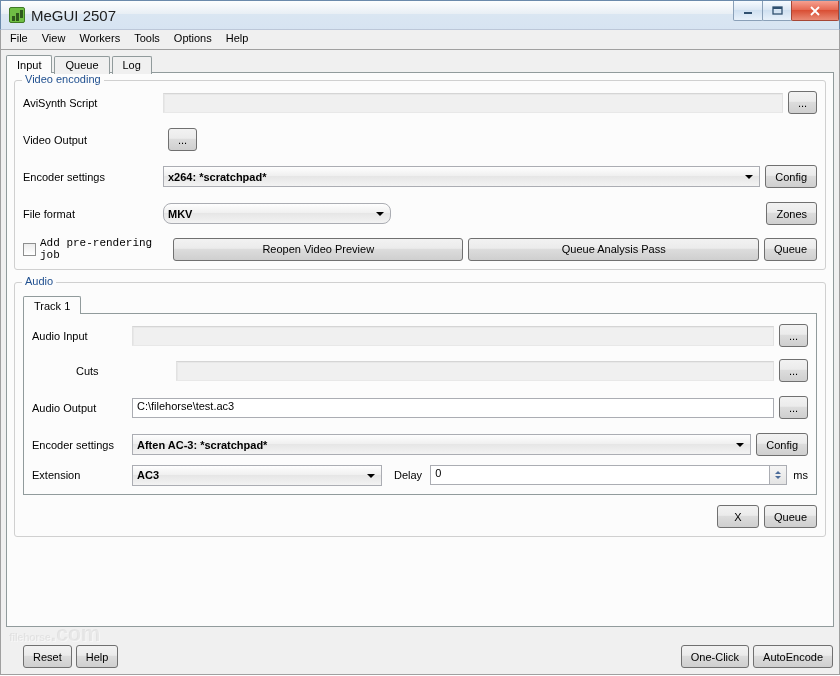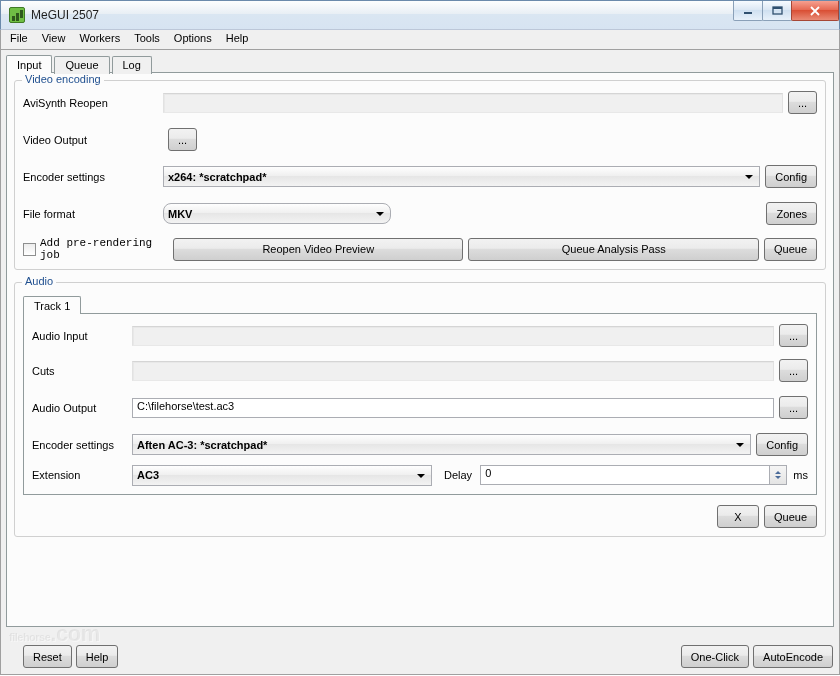--- a/index.html
+++ b/index.html
@@ -3,21 +3,21 @@
 <meta charset="utf-8">
 <style>
 * { box-sizing: border-box; font-family: "Segoe UI", Tahoma, sans-serif; font-size: 11px; }
 body { margin: 0; background: #fff; width: 840px; height: 676px; overflow: hidden; position: relative; }
 
 
 .titlebar { height: 30px; background: linear-gradient(#fdfefe, #e9eff5 45%, #dae6f2 46%, #d7e4f2); border: 1px solid #6b8aab; border-bottom: 1px solid #bcc7d8; display: flex; align-items: center; padding: 0 2px 0 8px; position: relative; }
 .titlebar .app-icon { width: 16px; height: 16px; background: #6fbf44; border: 1px solid #3f7a26; border-radius: 2px; position: relative; margin-right: 6px; }
 .titlebar .app-icon::before { content: ""; position: absolute; left: 2px; top: 8px; width: 3px; height: 5px; background: #2e5a1c; }
 .titlebar .app-icon::after { content: ""; position: absolute; left: 6px; top: 5px; width: 3px; height: 8px; background: #2e5a1c; box-shadow: 4px -3px 0 0 #2e5a1c; }
-.titlebar .title { color: #1f1f1f; font-size: 12px; }
+.titlebar .title { color: #1f1f1f; font-size: 15px; }
 .winbtns { position: absolute; right: 0; top: 0; display: flex; }
 .winbtn { width: 30px; height: 20px; border: 1px solid #8aa0b8; border-top: none; background: linear-gradient(#f7fbff,#dde8f4 45%,#cedff0 46%,#e8f1fa); margin-left: -1px; display: flex; align-items: center; justify-content: center; border-radius: 0 0 2px 2px; }
 .winbtn.close { width: 48px; background: linear-gradient(#f6a090,#e66b55 45%,#d84b30 46%,#e98a75); border-color: #a64636; }
 .winbtn svg { width: 11px; height: 9px; }
 .winbtn.close svg { width: 12px; height: 10px; }
 
 
 .menubar { height: 20px; border: 1px solid #a0a0a0; border-top: none; background: #f0f0f0; display: flex; align-items: stretch; padding: 0 2px; }
 .menubar span { padding: 2px 7px 0; color: #000; }
 
@@ -118,21 +118,21 @@
     <div class="tab">Queue</div>
     <div class="tab">Log</div>
   </div>
 
   <div class="tab-body" style="height:555px;">
 
     <div class="group first">
       <div class="legend">Video encoding</div>
 
       <div class="row">
-        <div class="lbl">AviSynth Reopen</div>
+        <div class="lbl">AviSynth Script</div>
         <div class="txt ro"></div>
         <div class="gap"></div>
         <div class="btn browse">...</div>
       </div>
 
       <div class="row" style="margin-top:14px;">
         <div class="lbl">Video Output</div>
         <div class="gap"></div>
         <div class="btn browse">...</div>
       </div>
@@ -175,21 +175,21 @@
       </div>
       <div class="inner-body">
 
         <div class="row">
           <div class="lbl" style="width:100px;">Audio Input</div>
           <div class="txt ro"></div>
           <div class="gap"></div>
           <div class="btn browse">...</div>
         </div>
 
-        <div class="row" style="margin-top:12px;">
+        <div class="row" style="margin-top:12px;margin-left:44px;">
           <div class="lbl" style="width:100px;">Cuts</div>
           <div class="txt ro"></div>
           <div class="gap"></div>
           <div class="btn browse">...</div>
         </div>
 
         <div class="row" style="margin-top:14px;">
           <div class="lbl" style="width:100px;">Audio Output</div>
           <div class="txt">C:\filehorse\test.ac3</div>
           <div class="gap"></div>
@@ -200,21 +200,21 @@
           <div class="lbl" style="width:100px; line-height:12px;">Encoder settings</div>
           <div class="sel" style="flex:1;">
               <span>Aften AC-3: *scratchpad*</span>
             </div>
           <div class="gap"></div>
           <div class="btn">Config</div>
         </div>
 
         <div class="row" style="margin-top:8px; margin-bottom:0;">
           <div class="lbl" style="width:100px;">Extension</div>
-          <div class="sel" style="width:300px;">
+          <div class="sel" style="width:250px;">
               <span>AC3</span>
             </div>
           <div style="width:12px;"></div>
           <div>Delay</div>
           <div style="width:8px;"></div>
           <div class="spin-wrap" style="flex:1;">
             <div class="spin">0</div>
             <div class="spin-btns"></div>
           </div>
           <div style="width:6px;"></div>

